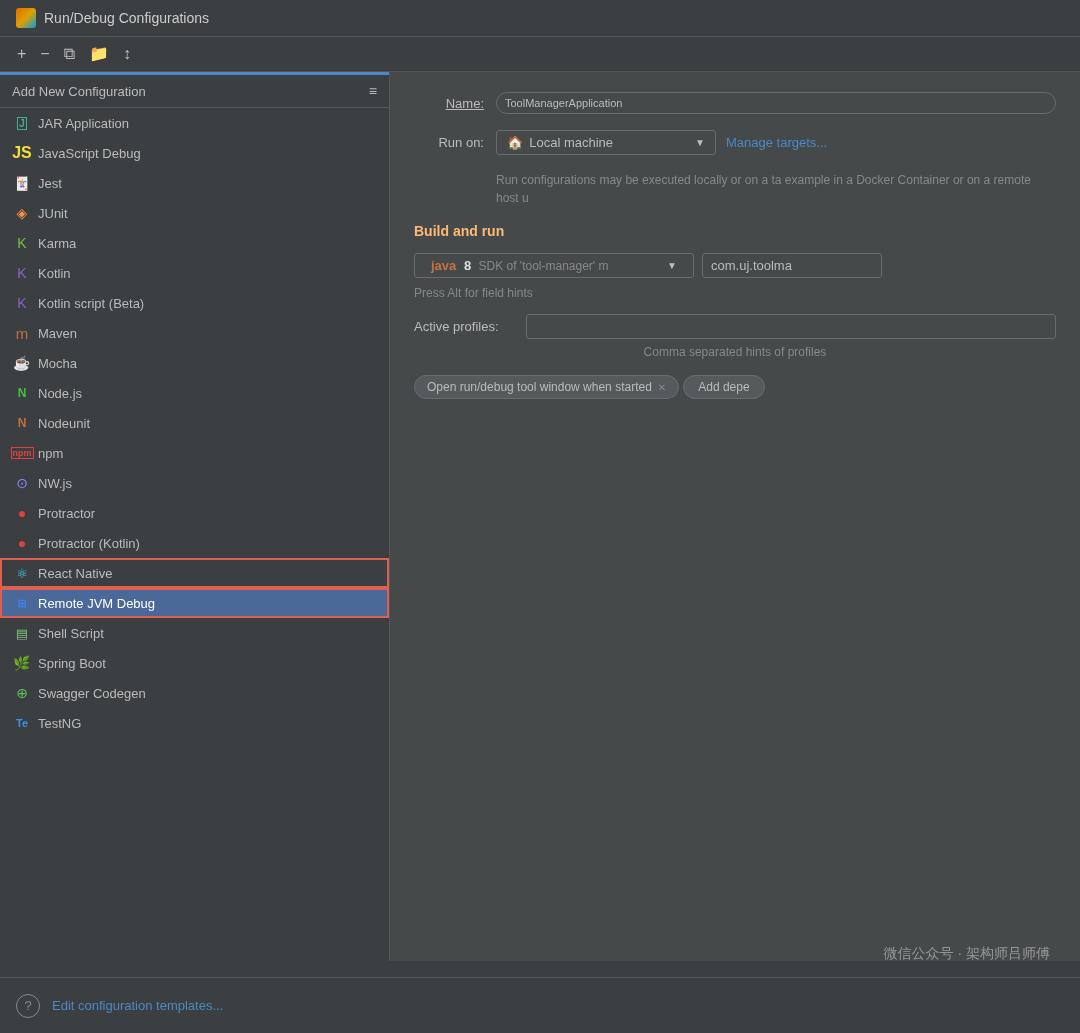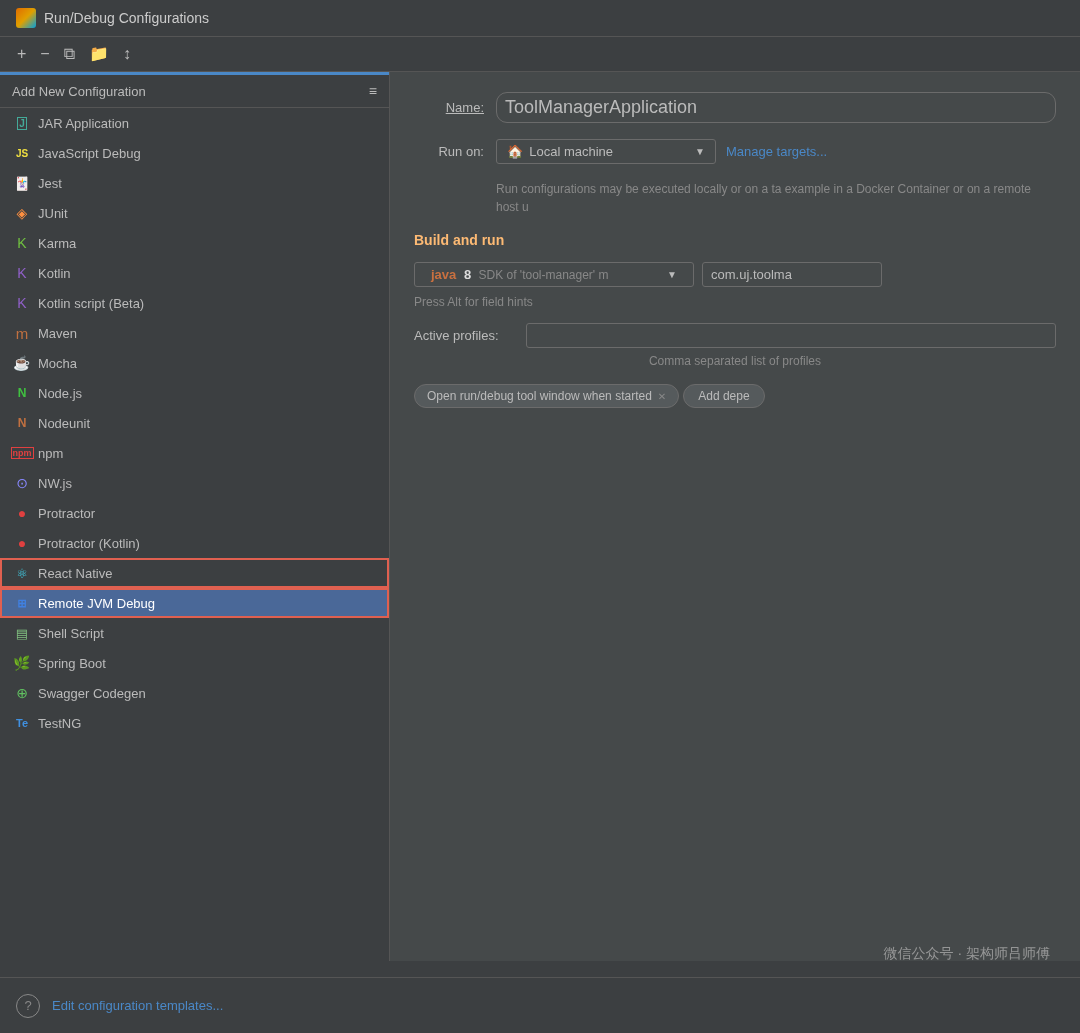--- a/index.html
+++ b/index.html
@@ -169,21 +169,21 @@
     }
     .field-value {
       flex: 1;
     }
 
     .text-input {
       background: #45494a;
       border: 1px solid #6b6b6b;
       color: #bbbbbb;
       padding: 4px 8px;
-      font-size: 18px;
+      font-size: 11px;
       border-radius: 11px;
       width: 100%;
       outline: none;
     }
 
     .dropdown-btn {
       display: flex;
       align-items: center;
       gap: 6px;
       background: #45494a;
@@ -393,21 +393,21 @@
 
       <div class="list-item">
         <span class="item-icon">
           <span style="color:#4a9;font-size:10px;font-weight:bold;border:1px solid #4a9;padding:0 1px;">J</span>
         </span>
         <span class="item-label">JAR Application</span>
       </div>
 
       <div class="list-item">
         <span class="item-icon">
-          <span style="color:#f0e040;font-size:10px;font-weight:bold;">JS</span>
+          <span style="color:#f0e040;font-size:16px;font-weight:bold;">JS</span>
         </span>
         <span class="item-label">JavaScript Debug</span>
       </div>
 
       <div class="list-item">
         <span class="item-icon">
           <span style="color:#c87060;font-size:13px;">🃏</span>
         </span>
         <span class="item-label">Jest</span>
       </div>
@@ -580,21 +580,21 @@
           <span>com.uj.toolma</span>
         </button>
       </div>
 
       <div class="hint-text">Press Alt for field hints</div>
 
       <div class="active-profiles-row">
         <span class="field-label" style="min-width:100px;text-align:left;">Active profiles:</span>
         <input class="profiles-input" type="text" value="" style="">
       </div>
-      <div class="comma-hint">Comma separated list of profiles</div>
+      <div class="comma-hint">Comma separated hints of profiles</div>
 
       <div class="tags-row">
         <div class="tag">
           <span>Open run/debug tool window when started</span>
           <span class="tag-close">✕</span>
         </div>
         <div class="add-tag">Add depe</div>
       </div>
 
     </div>

